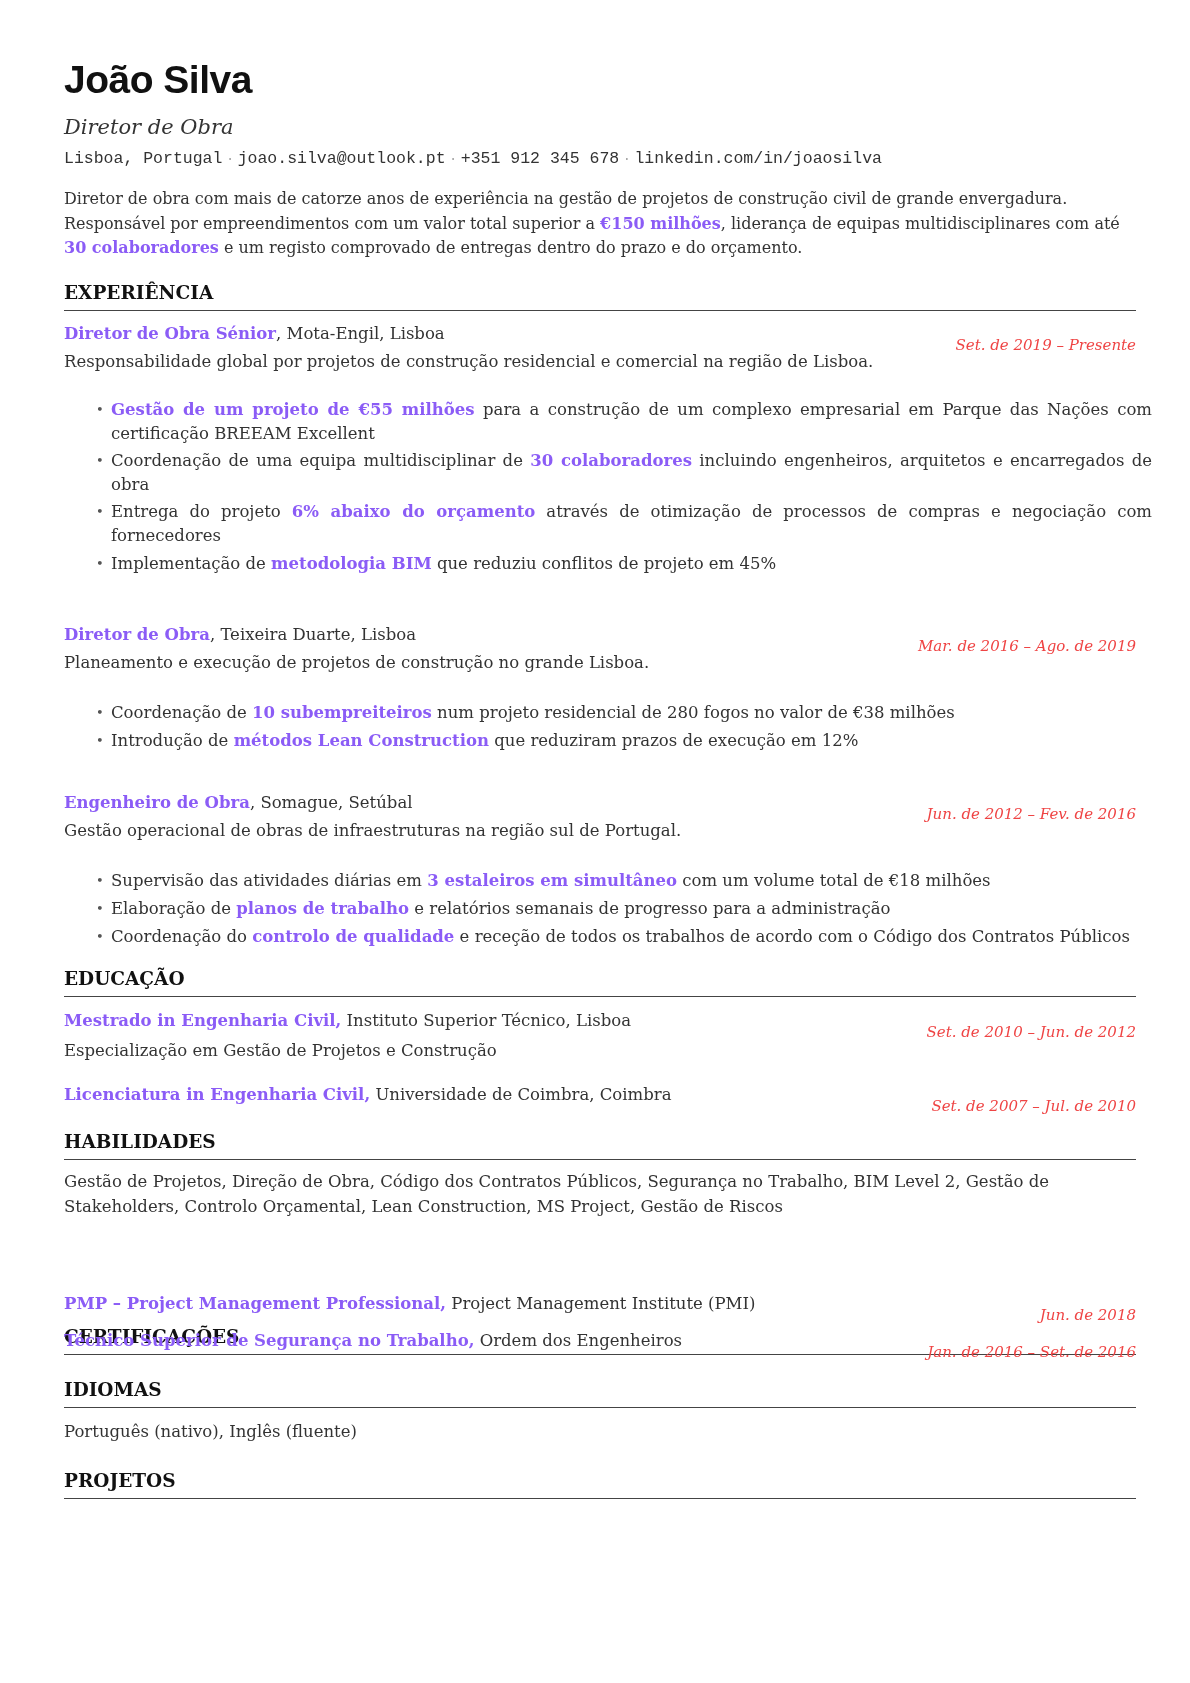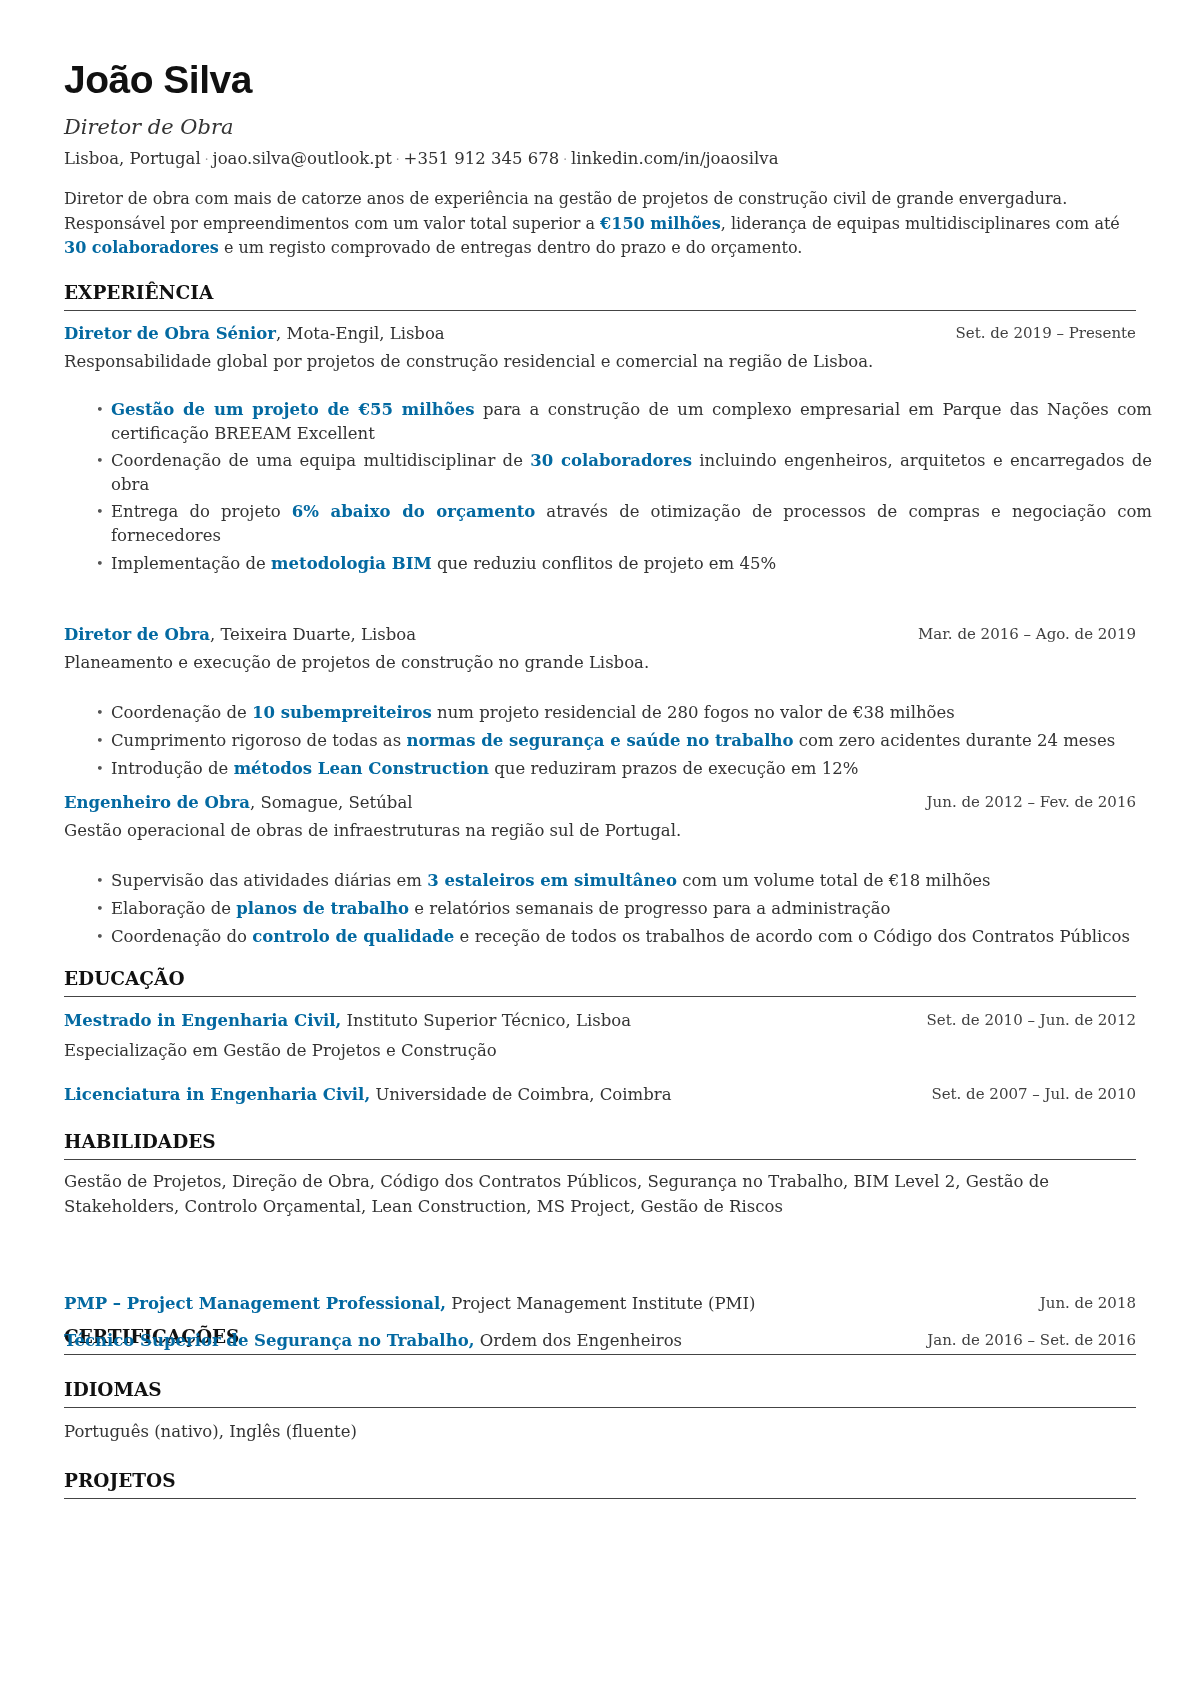--- a/index.html
+++ b/index.html
@@ -12,40 +12,40 @@
       position: absolute; top: 60px; left: 0;
       font-family: Liberation Sans, sans-serif; font-weight: bold;
       font-size: 39px; color: #111; letter-spacing: -0.5px; line-height: 1;
     }
     .title {
       position: absolute; top: 117px; left: 0;
       font-style: italic; font-size: 21px; color: #333; line-height: 1;
     }
     .contact {
       position: absolute; top: 151px; left: 0;
-      font-size: 16.5px; color: #333; white-space: nowrap; line-height: 1;
+      font-size: 16.5px; color: #333; white-space: nowrap; line-height: 1; font-family: Liberation Mono, monospace;
     }
     .contact .sep { color: #999; margin: 0 4px; font-size: 12px; }
     .summary {
       position: absolute; top: 187px; left: 0; width: 1072px;
       font-size: 16px; line-height: 24.5px; color: #333;
     }
-    b, .b { font-weight: bold; color: #0369a1; }
+    b, .b { font-weight: bold; color: #8b5cf6; }
     .section-title {
       position: absolute; left: 0; width: 1072px;
       font-weight: bold; font-size: 18.5px; color: #111;
       border-bottom: 1.5px solid #444; padding-bottom: 7px; line-height: 1;
     }
     .row {
       position: absolute; left: 0; width: 1072px;
       font-size: 16.5px; line-height: 1; color: #333;
     }
     .row .date {
-      position: absolute; right: 0; top: 0;
-      font-size: 15px; color: #404040;
+      position: absolute; right: 0; top: 12px;
+      font-style: italic; font-size: 15px; color: #ef4444;
     }
     .desc { position: absolute; left: 0; font-size: 16.5px; color: #333; line-height: 1; text-align: right; }
     ul.bullets {
       position: absolute; left: 0; width: 1072px; margin: 16px; padding: 0; list-style: none;
     }
     ul.bullets li {
       position: relative; padding-left: 31px; font-size: 16.5px; line-height: 25px; color: #333;
     }
     ul.bullets li::before {
       content: "•"; position: absolute; left: 16px; top: 0; color: #555; font-size: 13px;
@@ -81,21 +81,20 @@
     <li><span>Implementação de </span><b>metodologia BIM</b><span> que reduziu conflitos de projeto em 45%</span></li>
   </ul>
 
   <div class="row" style="top:627px">
     <b>Diretor de Obra</b><span>, Teixeira Duarte, Lisboa</span>
     <span class="date">Mar. de 2016 – Ago. de 2019</span>
   </div>
   <div class="desc" style="top:655px">Planeamento e execução de projetos de construção no grande Lisboa.</div>
   <ul class="bullets" style="top:683px">
     <li style="line-height:28px"><span>Coordenação de </span><b>10 subempreiteiros</b><span> num projeto residencial de 280 fogos no valor de €38 milhões</span></li>
-    <li style="line-height:28px"><span>Cumprimento rigoroso de todas as </span><b>normas de segurança e saúde no trabalho</b><span> com zero acidentes durante 24 meses</span></li>
     <li style="line-height:28px"><span>Introdução de </span><b>métodos Lean Construction</b><span> que reduziram prazos de execução em 12%</span></li>
   </ul>
 
   <div class="row" style="top:795px">
     <b>Engenheiro de Obra</b><span>, Somague, Setúbal</span>
     <span class="date">Jun. de 2012 – Fev. de 2016</span>
   </div>
   <div class="desc" style="top:823px">Gestão operacional de obras de infraestruturas na região sul de Portugal.</div>
   <ul class="bullets" style="top:851px">
     <li style="line-height:28px"><span>Supervisão das atividades diárias em </span><b>3 estaleiros em simultâneo</b><span> com um volume total de €18 milhões</span></li>

